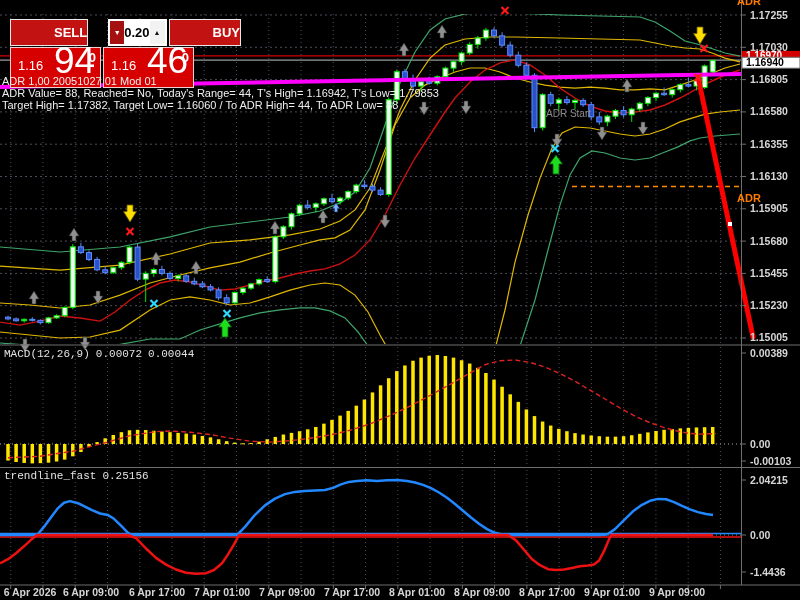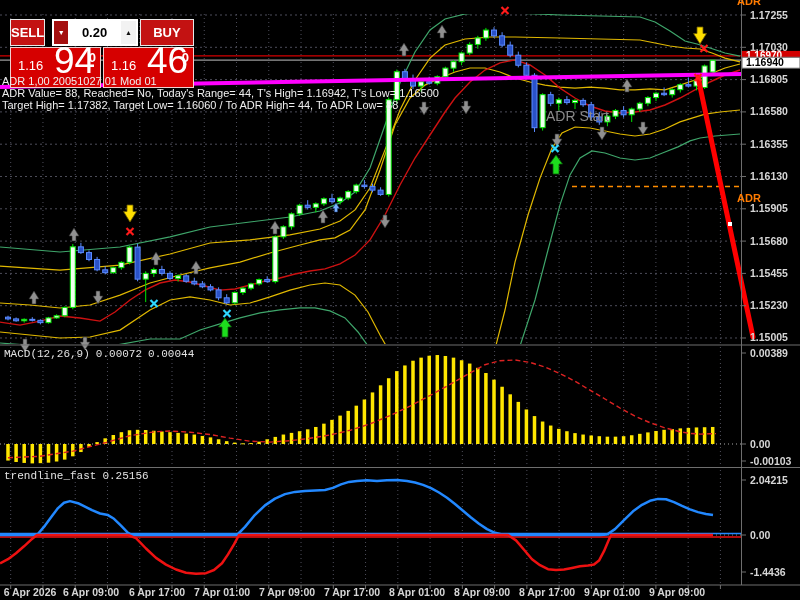--- a/index.html
+++ b/index.html
@@ -5,37 +5,37 @@
   html,body{margin:0;padding:0;background:#000;}
   #screen{position:relative;width:800px;height:600px;background:#000;overflow:hidden;
           font-family:"Liberation Sans",sans-serif;-webkit-font-smoothing:none;}
   #cv{position:absolute;left:0;top:0;}
   .ov{position:absolute;white-space:nowrap;}
   #titlebar{left:5px;top:2px;color:#e6e6e6;font-size:11px;font-weight:700;}
   #titlebar .tri{color:#b8b8b8;font-size:8px;margin-right:4px;}
   
   #widget{left:10px;top:19px;width:184px;}
   #wrow1{display:flex;height:27px;align-items:stretch;}
-  .tbtn{color:#fff;font-weight:700;font-size:13px;display:flex;align-items:center;justify-content:center;background:#c31212;border:1px solid #e8e8e8;cursor:default;}
+  .tbtn{color:#fff;font-weight:700;font-size:13px;display:flex;align-items:center;justify-content:center;background:#c31212;border:1px solid #e8e8e8;cursor:default;padding-left:43px;}
   #sellbtn{width:39px;}
   #buybtn{width:69px;margin-left:2px;}
-  #stepper{display:flex;width:108px;border:2px solid #fff;background:#ffffff;margin-left:7px;}
+  #stepper{display:flex;width:108px;border:2px solid #fff;background:#ffffff;margin-left:20px;}
   #spdn{width:14px;background:#a51010;color:#fff;font-size:7px;display:flex;align-items:center;justify-content:center;}
   #spval{flex:1;background:#fff;color:#000;font-size:13px;font-weight:700;display:flex;align-items:center;justify-content:center;}
   #spup{width:15px;background:#f2f2f2;color:#111;font-size:7px;display:flex;align-items:center;justify-content:center;}
   #wrow2{display:flex;height:41px;margin-top:1px;}
   .pricepanel{width:90px;background:#d60000;border:1px solid #f0d0d0;color:#fff;position:relative;}
   .pricepanel .sm{position:absolute;left:7px;bottom:14px;font-size:13px;font-weight:400;}
   .pricepanel .big{position:absolute;left:43px;top:-8px;font-size:37px;font-weight:400;}
   .pricepanel .sup{position:absolute;right:4px;top:2px;font-size:13px;font-weight:700;}
   #buypanel{margin-left:2px;}
   
   .cmt{left:2px;color:#efefef;font-size:11px;text-align:right;}
   #cmt0{top:75px;} #cmt1{top:87px;} #cmt2{top:99px;}
-  #adrstart{left:546px;top:108px;color:#8a8a8a;font-size:14px;}
+  #adrstart{left:546px;top:108px;color:#8a8a8a;font-size:10px;}
   .adrtag{color:#ff7b00;font-size:11px;font-weight:700;}
   #adrtop{left:737px;top:-5px;}
   #adrmid{left:737px;top:192px;}
   .paneltitle{color:#e2e2e2;font-size:11px;font-family:Liberation Mono, monospace;}
   #macdlabel{left:4px;top:348px;}
   #tllabel{left:4px;top:470px;}
   .paneltitle .val{margin-left:6px;}
 </style>
 </head>
 <body>
@@ -628,21 +628,21 @@
       </div>
       <div class="pricepanel" id="buypanel">
         <span class="sm">1.16</span>
         <span class="big">46</span>
         <span class="sup">0</span>
       </div>
     </div>
   </div>
 
   <div id="cmt0" class="ov cmt">ADR 1,00 20051027 01 Mod 01</div>
-  <div id="cmt1" class="ov cmt">ADR Value= 88, Reached= No, Today's Range= 44, T's High= 1.16942, T's Low= 1.16500</div>
+  <div id="cmt1" class="ov cmt">ADR Value= 88, Reached= No, Today's Range= 44, T's High= 1.16942, T's Low= 1.79853</div>
   <div id="cmt2" class="ov cmt">Target High= 1.17382, Target Low= 1.16060 / To ADR High= 44, To ADR Low= 88</div>
 
   <div id="adrstart" class="ov">ADR Start</div>
   <div id="adrtop" class="ov adrtag">ADR</div>
   <div id="adrmid" class="ov adrtag">ADR</div>
 
   <div id="macdlabel" class="ov paneltitle">
     <span>MACD(12,26,9)</span><span class="val">0.00072</span><span class="val">0.00044</span>
   </div>
   <div id="tllabel" class="ov paneltitle">

